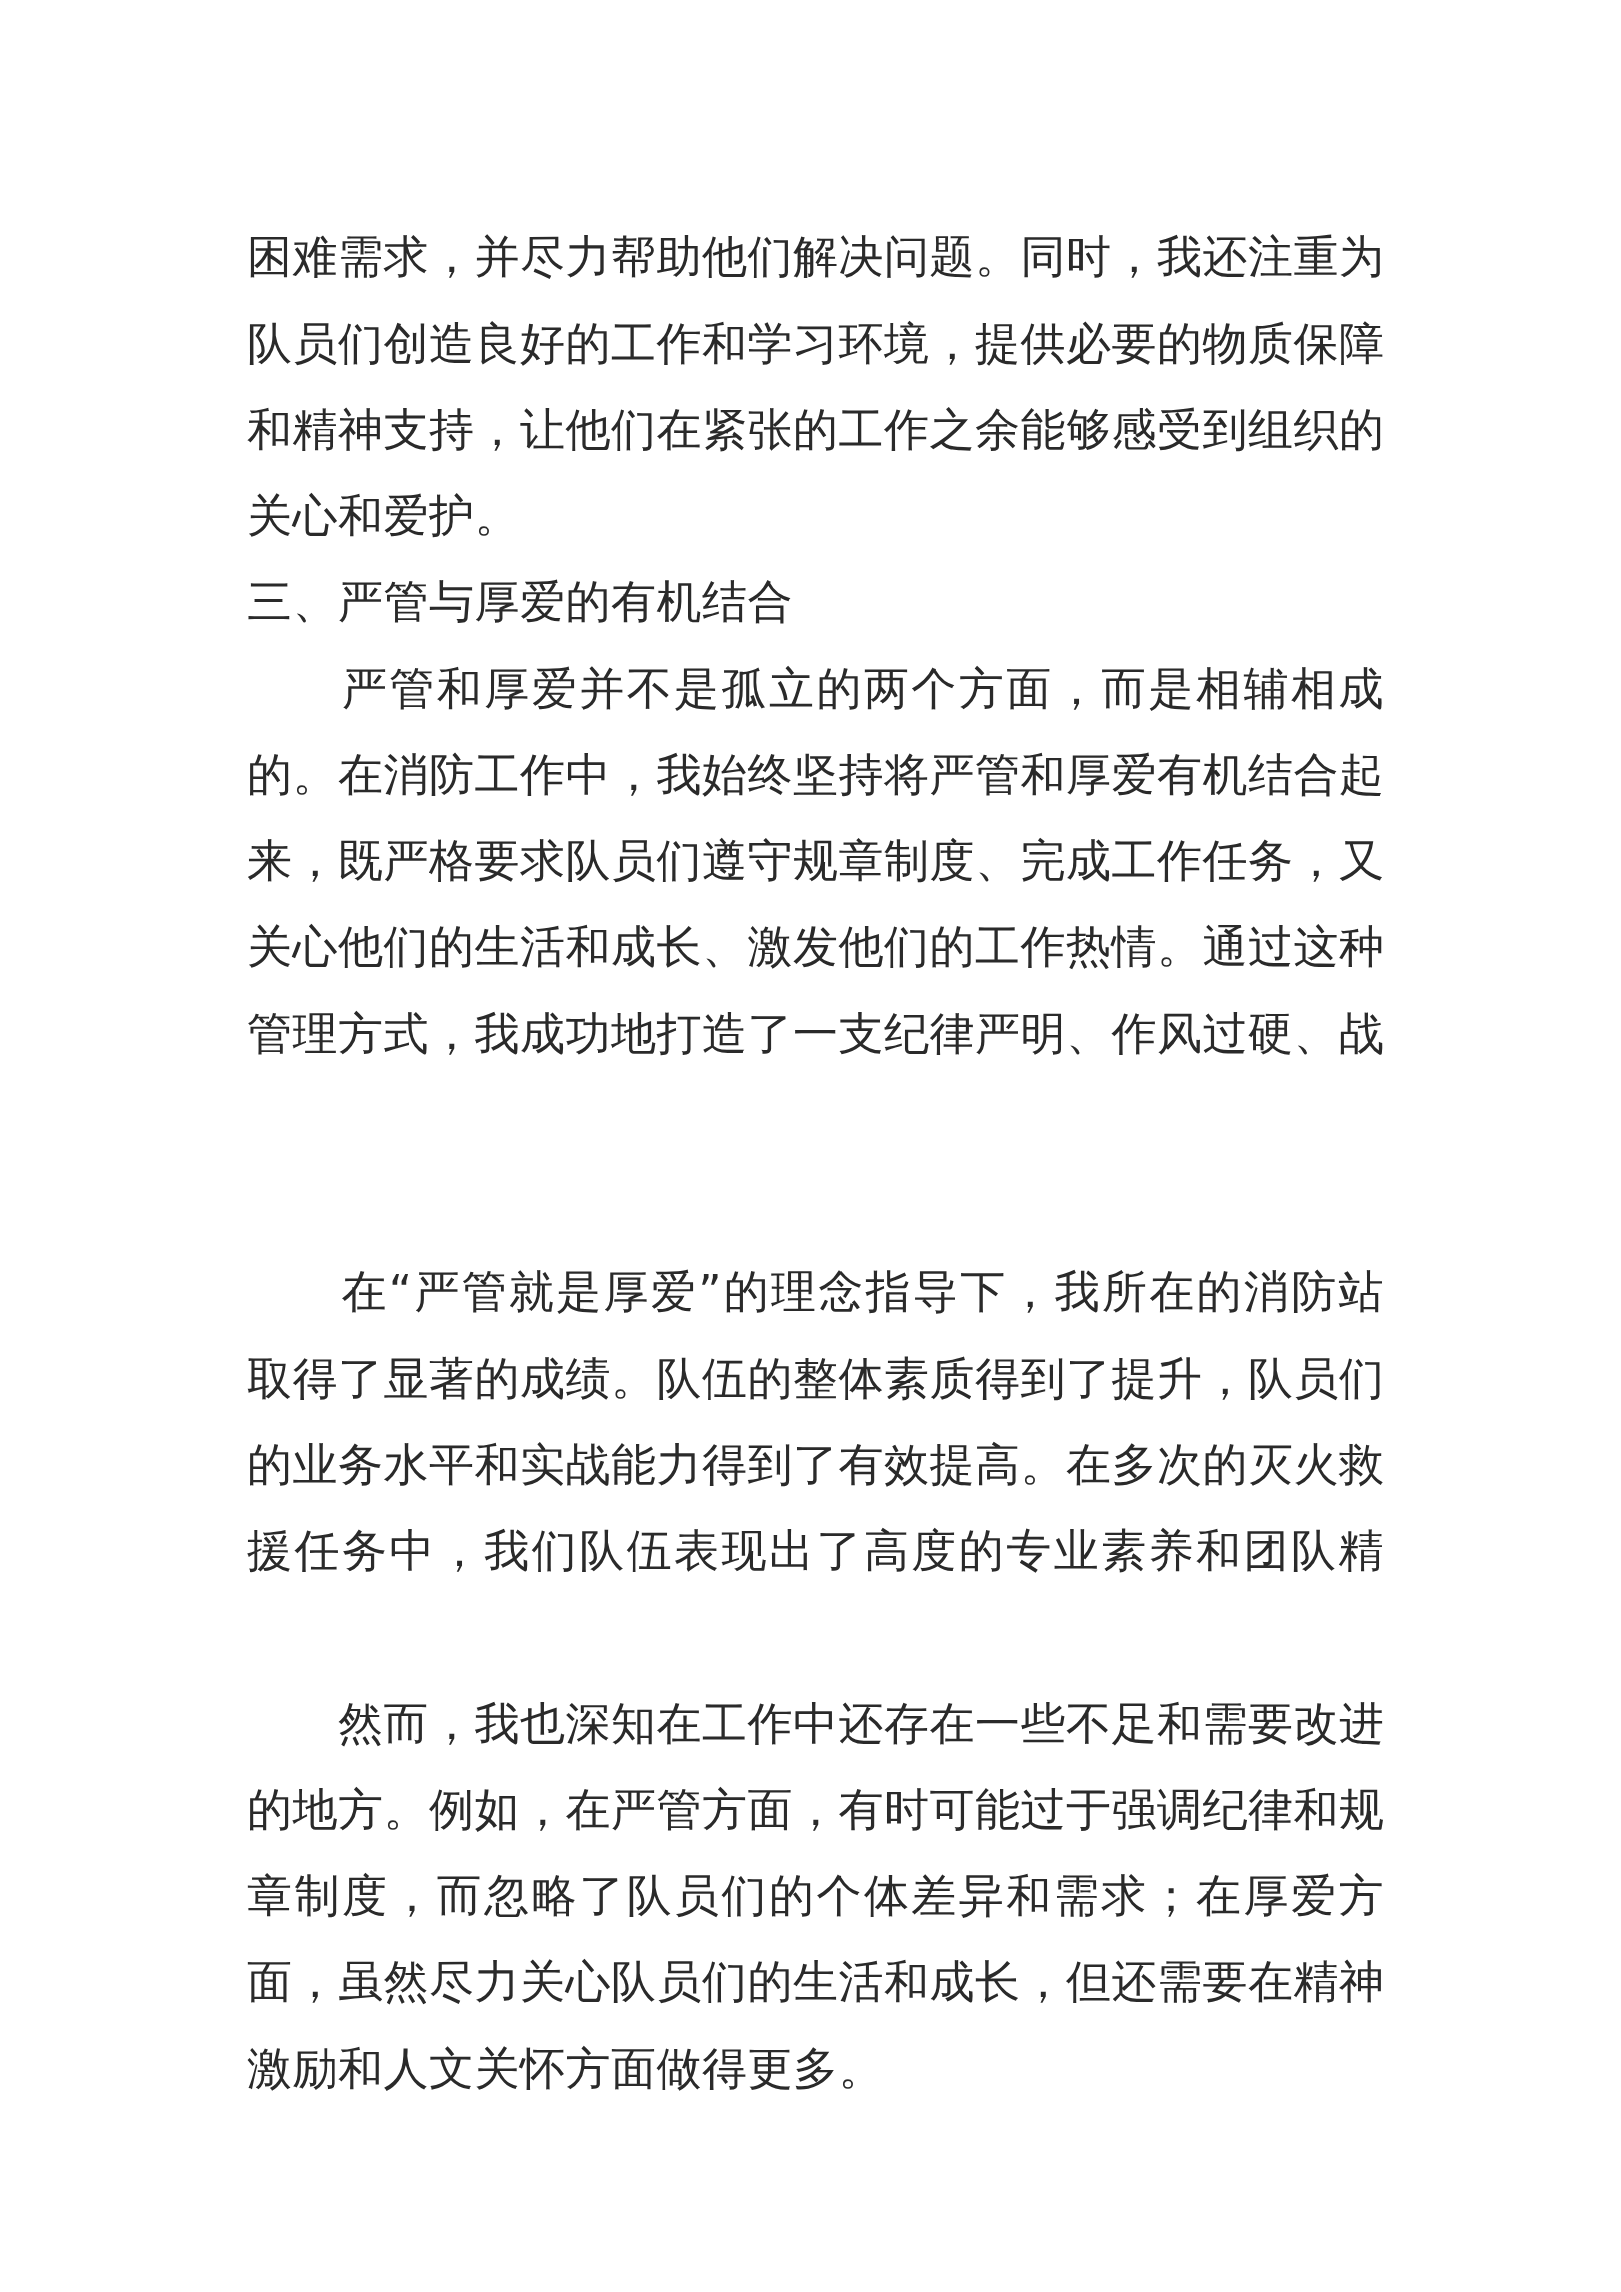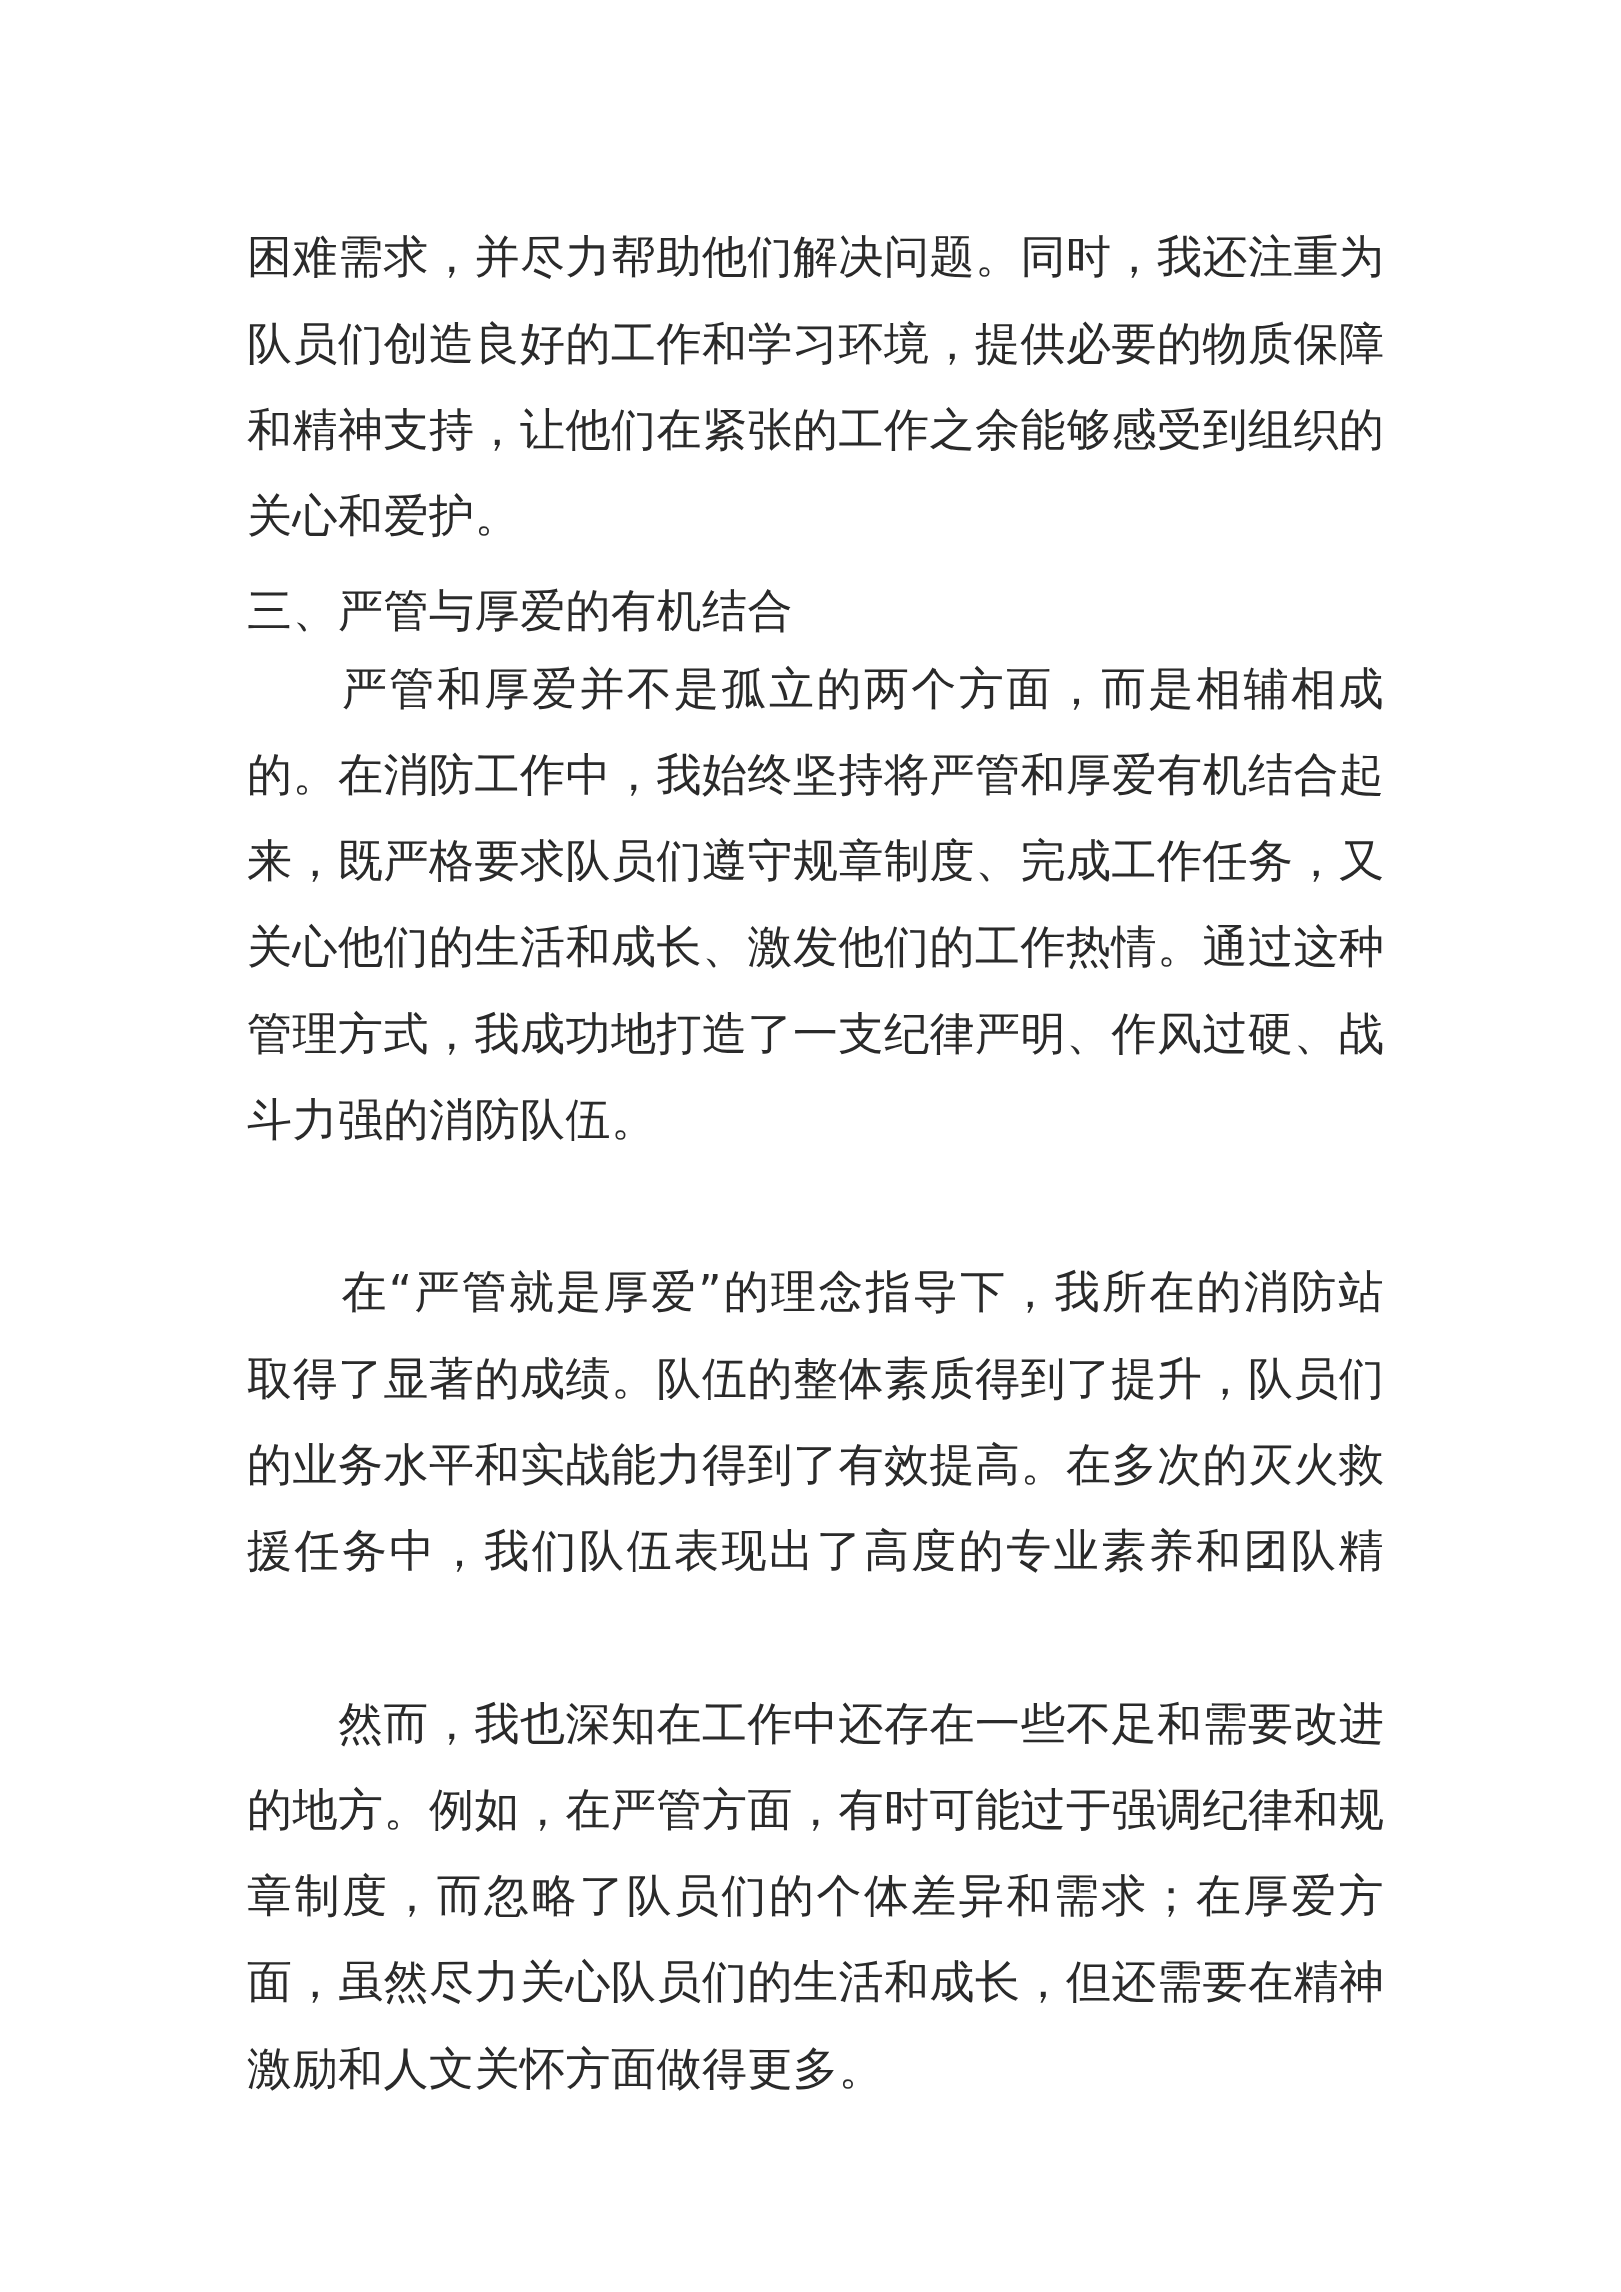--- a/index.html
+++ b/index.html
@@ -3,21 +3,21 @@
 <meta charset="utf-8">
 <style>
   html, body { margin: 0; padding: 0; background: #ffffff; }
   body { width: 1621px; height: 2293px; position: relative; overflow: hidden;
          font-family: "DejaVu Sans", "Liberation Sans", sans-serif; color: #2a2a2a; }
   .page { position: absolute; left: 0; top: 0; width: 1621px; height: 2293px; background: #fff; }
   .line { position: absolute; left: 247px; width: 1137px; height: 59px;
           font-size: 45px; line-height: 59px; white-space: nowrap; letter-spacing: 0.5px;
           display: flex; justify-content: space-between; }
   .line.last { justify-content: flex-start; text-align: right; }
-  .line.heading { justify-content: flex-start; margin-top: 9px; }
+  .line.heading { justify-content: flex-start; }
   .line span.ch { display: inline-block; }
 </style>
 </head>
 <body>
 
 <div class="page">
 
   <div class="line" style="top:227px">
       <span class="ch">困</span>
       <span class="ch">难</span>
@@ -230,21 +230,20 @@
       <span class="ch">严</span>
       <span class="ch">明</span>
       <span class="ch">、</span>
       <span class="ch">作</span>
       <span class="ch">风</span>
       <span class="ch">过</span>
       <span class="ch">硬</span>
       <span class="ch">、</span>
       <span class="ch">战</span>
     </div>
-  <div class="line last" style="top:1090px">斗力强的消防队伍。</div>
 
 
   <div class="line" style="top:1262px">
       <span class="ch">　</span>
       <span class="ch">　</span>
       <span class="ch">在</span>
       <span class="ch">“</span>
       <span class="ch">严</span>
       <span class="ch">管</span>
       <span class="ch">就</span>

